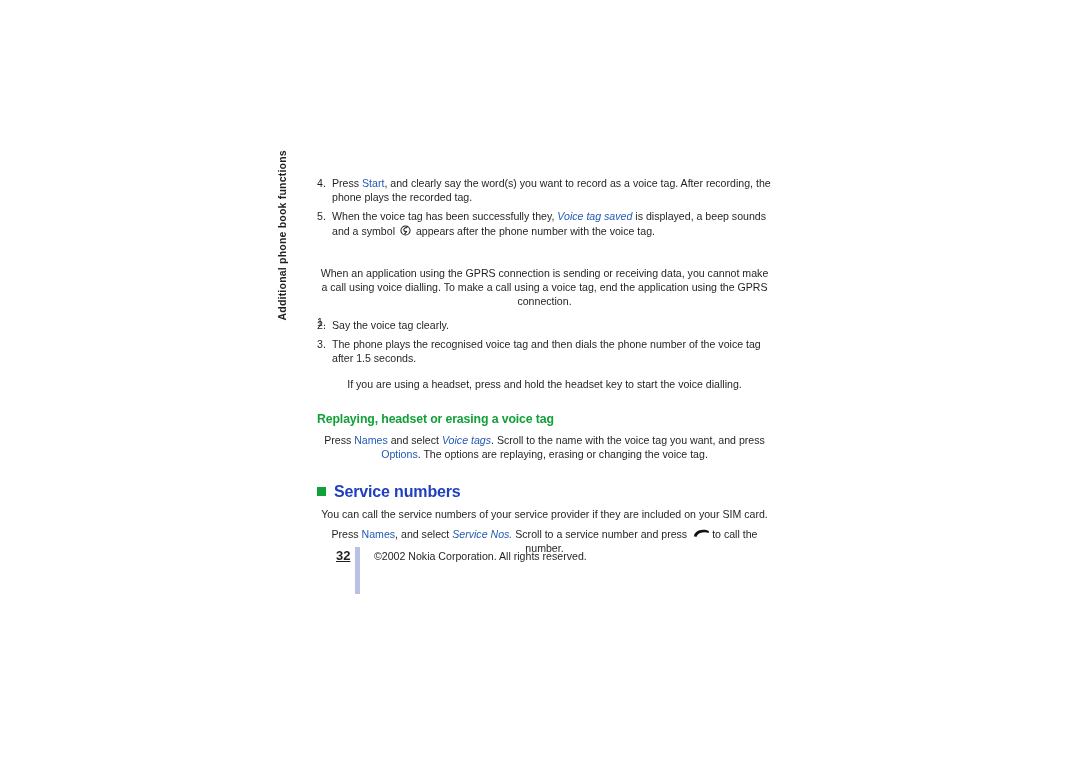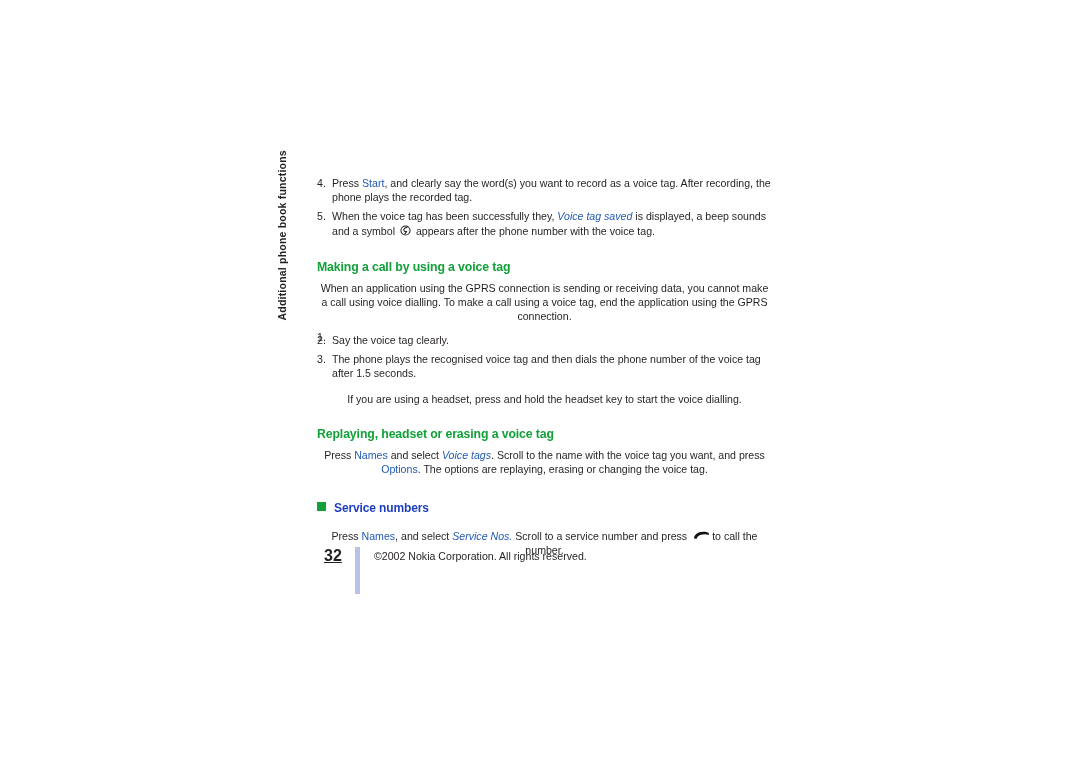--- a/index.html
+++ b/index.html
@@ -95,21 +95,21 @@
     letter-spacing: -0.01em;
   }
 
   
   .h-blue-wrap {
     position: relative;
     padding-left: 0;
     margin: 0;
   }
   .h-blue {
-    font-size: 12px;
+    font-size: 16px;
     line-height: 18px;
     font-weight: bold;
     color: #1f3fbf;
     margin: 0;
     letter-spacing: -0.01em;
     display: inline-block;
     vertical-align: baseline;
   }
   .sqbullet {
     display: inline-block;
@@ -148,23 +148,23 @@
   
   .footer {
     position: absolute;
     left: 320px;
     top: 549px;
     width: 460px;
     height: 60px;
   }
   .folio {
     position: absolute;
-    left: 4px;
+    left: 16px;
     top: 0;
-    font-size: 16px;
+    font-size: 13px;
     font-weight: bold;
     color: #231f20;
     line-height: 14px;
     text-decoration: underline;
   }
   .footrule {
     position: absolute;
     left: 35px;
     top: -2px;
     width: 5px;
@@ -203,21 +203,20 @@
         <span class="rich"><span>When the voice tag has been successfully they, </span><span class="msg">Voice tag saved</span><span> is displayed, a beep sounds and a symbol </span><svg viewBox="0 0 12 12" class="icon-voicetag">
               <circle cx="6" cy="6" r="5" fill="none" stroke="#231f20" stroke-width="1.1"></circle>
               <path d="M7.6 2.6 C5.3 3.0 3.9 4.3 4.2 5.7 C4.5 7.0 6.3 7.4 7.3 7.0 L5.2 9.6" fill="none" stroke="#231f20" stroke-width="1.2" stroke-linecap="round" stroke-linejoin="round"></path>
             </svg><span> appears after the phone number with the voice tag.</span></span>
       </div>
     </div>
 
     <div class="gap-xl"></div>
 
     <div>
-      <div class="h-green">Making a call by using a voice tag</div>
       <div class="gap-s"></div>
       <p class="para">When an application using the GPRS connection is sending or receiving data, you cannot make a call using voice dialling. To make a call using a voice tag, end the application using the GPRS connection.</p>
       <div class="gap-s"></div>
       <div>
         <div class="li">
           <span class="num">1.</span>
         </div>
         <div style="height:3px"></div>
         <div class="li">
           <span class="num">2.</span>
@@ -241,20 +240,21 @@
       <p class="para rich"><span>Press </span><span class="ui">Names</span><span> and select </span><span class="msg">Voice tags</span><span>. Scroll to the name with the voice tag you want, and press </span><span class="ui">Options</span><span>. The options are replaying, erasing or changing the voice tag.</span></p>
     </div>
 
     <div class="gap-xl"></div>
 
     <div>
       <div class="h-blue-wrap">
         <span class="sqbullet"></span><span class="h-blue">Service numbers</span>
       </div>
       <div class="gap-s"></div>
+      <p class="para">You can call the service numbers of your service provider if they are included on your SIM card.</p>
       <div class="gap-s"></div>
       <p class="para rich"><span>Press </span><span class="ui">Names</span><span>, and select </span><span class="msg">Service Nos.</span><span> Scroll to a service number and press </span><svg viewBox="0 0 20 12" class="icon-handset">
             <path d="M1.2 9.6 C1.0 7.2 3.0 4.0 6.6 2.6 C10.4 1.1 15.6 1.4 18.6 3.0 L18.6 5.3 C15.7 4.2 11.6 4.1 8.6 5.3 C5.9 6.4 4.4 8.2 4.4 9.8 Z" fill="#111111"></path>
           </svg><span>to call the number.</span></p>
     </div>
 
   </div>
 
   <div class="footer">
     <span class="folio">32</span>

